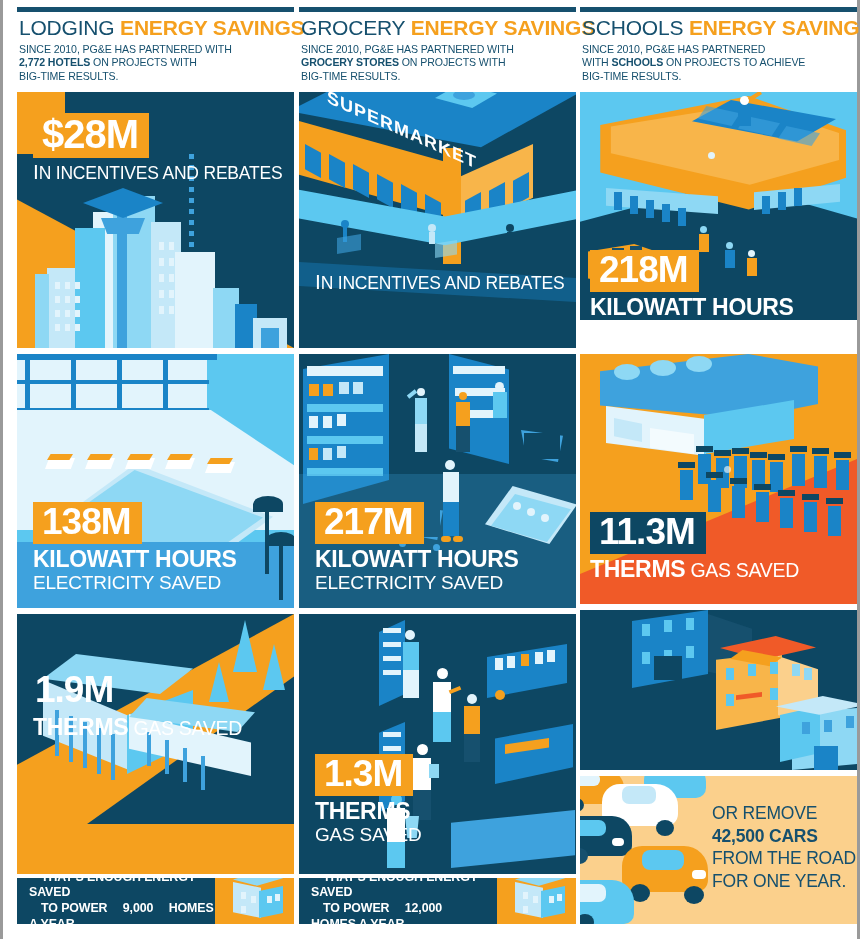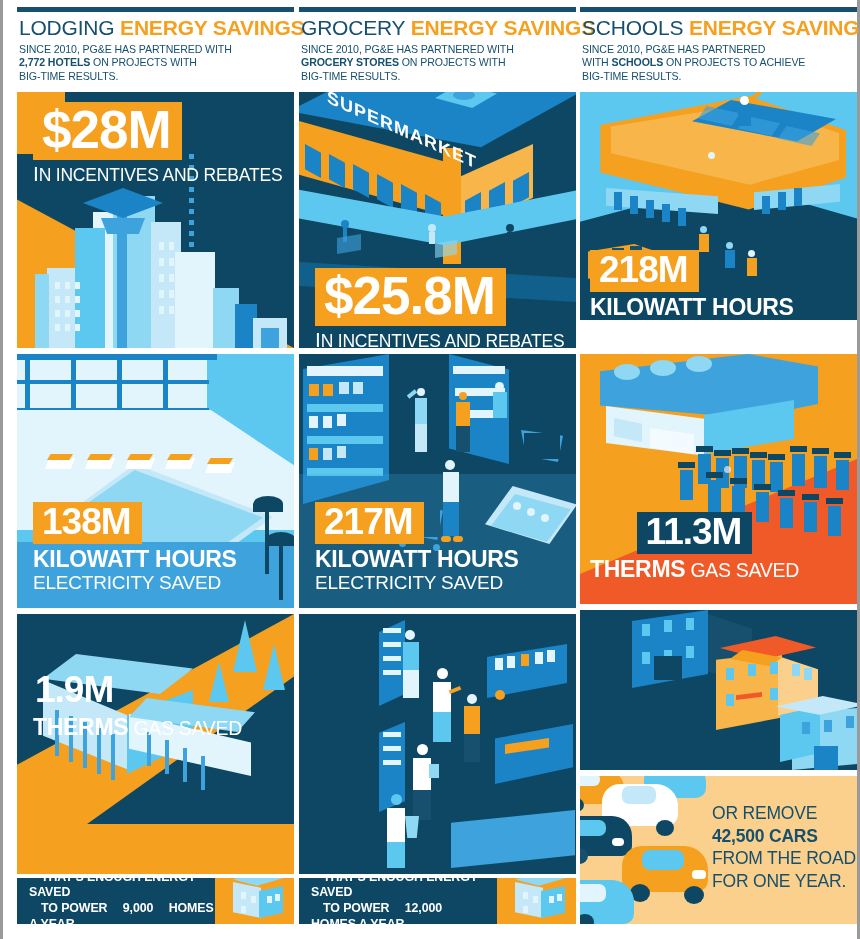--- a/index.html
+++ b/index.html
@@ -66,21 +66,21 @@
   .badge{
     display:inline-block;
     background:#f5a01e;
     color:#ffffff;
     font-weight:bold;
     letter-spacing:-1px;
     padding:1px 11px 4px 9px;
     line-height:1;
   }
   .badge.navy{background:#0d4763;}
-  .big{font-size:53px;}
+  .big{font-size:40px;margin-top:11px;}
   .mid{font-size:37px;}
   .unit{
     color:#ffffff;font-weight:bold;
     font-size:23px;letter-spacing:-0.3px;
     margin-top:2px;white-space:nowrap;
   }
   .unit .light{font-weight:400;font-size:19.5px;}
   .sub{
     color:#ffffff;font-weight:400;
     font-size:19px;letter-spacing:-0.2px;
@@ -354,21 +354,20 @@
         <div class="d c-blue" style="left:42px;top:128px;width:8px;height:8px;border-radius:50%;"></div>
         <div class="d c-blue2 op6" style="left:38px;top:142px;width:24px;height:20px;clip-path:polygon(0 20%,100% 0,100% 80%,0 100%);"></div>
         <div class="d c-pale" style="left:130px;top:140px;width:6px;height:12px;"></div>
         <div class="d c-pale" style="left:129px;top:132px;width:8px;height:8px;border-radius:50%;"></div>
         <div class="d c-sky2 op6" style="left:136px;top:148px;width:22px;height:18px;clip-path:polygon(0 20%,100% 0,100% 80%,0 100%);"></div>
         <div class="d c-navy" style="left:208px;top:140px;width:6px;height:16px;"></div>
         <div class="d c-navy" style="left:207px;top:132px;width:8px;height:8px;border-radius:50%;"></div>
         <div class="d c-blue op4" style="left:0;top:170px;width:100%;height:40px;clip-path:polygon(0 0,100% 40%,100% 100%,0 60%);"></div>
       </div>
       <div class="stat" style="left:16px;top:176px;">
-        <div class="badge big">$25.8M</div>
         <div class="caps-small"><span class="cap">I</span><span>N INCENTIVES AND REBATES</span></div>
       </div>
     </div>
 
     <div class="panel" style="top:354px;height:254px;padding-left:44px;">
       <div class="art">
         <div class="d c-navy" style="left:0;top:0;width:100%;height:100%;"></div>
 
         <div class="d c-blue" style="left:4px;top:0;width:86px;height:150px;clip-path:polygon(0 10%,100% 0,100% 84%,0 100%);"></div>
         <div class="d c-pale2" style="left:8px;top:12px;width:76px;height:10px;"></div>
@@ -463,20 +462,25 @@
         <div class="d c-wht" style="left:118px;top:130px;width:11px;height:11px;border-radius:50%;"></div>
         <div class="d c-wht" style="left:114px;top:144px;width:18px;height:32px;"></div>
         <div class="d c-navy2" style="left:114px;top:176px;width:18px;height:30px;"></div>
         <div class="d c-sky2" style="left:130px;top:150px;width:10px;height:14px;"></div>
         <div class="d c-sky" style="left:92px;top:180px;width:11px;height:11px;border-radius:50%;"></div>
         <div class="d c-wht" style="left:88px;top:194px;width:18px;height:34px;"></div>
         <div class="d c-sky" style="left:88px;top:228px;width:18px;height:26px;"></div>
         <div class="d c-sky2" style="left:106px;top:202px;width:14px;height:22px;clip-path:polygon(0 0,100% 0,84% 100%,16% 100%);"></div>
         <div class="d c-org" style="left:196px;top:76px;width:10px;height:10px;border-radius:50%;"></div>
       </div>
+      <div class="stat" style="left:16px;top:140px;">
+        <div class="badge mid">1.3M</div>
+        <div class="unit">THERMS</div>
+        <div class="sub">GAS SAVED</div>
+      </div>
     </div>
 
     <div class="footbar" style="top:878px;height:46px;">
       <div class="plate" style="width:198px;">
         <span><span>THAT'S ENOUGH ENERGY SAVED</span><br><span>TO POWER </span><span class="n">12,000</span><span> HOMES A YEAR.</span></span>
       </div>
       <div class="d" style="left:212px;top:-6px;width:56px;height:52px;">
         <div class="d c-pale" style="left:4px;top:10px;width:28px;height:36px;clip-path:polygon(0 0,100% 16%,100% 100%,0 84%);"></div>
         <div class="d c-sky" style="left:30px;top:14px;width:24px;height:32px;clip-path:polygon(0 16%,100% 0,100% 84%,0 100%);"></div>
         <div class="d c-sky2" style="left:4px;top:0;width:50px;height:22px;clip-path:polygon(52% 0,100% 28%,48% 62%,0 34%);"></div>
@@ -543,21 +547,21 @@
         <div class="d c-org" style="left:167px;top:166px;width:10px;height:18px;"></div>
         <div class="d c-pale2" style="left:128px;top:60px;width:7px;height:7px;border-radius:50%;"></div>
       </div>
       <div class="stat" style="left:10px;top:158px;">
         <div class="badge mid">218M</div>
         <div class="unit">KILOWATT HOURS</div>
         <div class="sub">ELECTRICITY SAVED</div>
       </div>
     </div>
 
-    <div class="panel" style="top:354px;height:250px;background:#f05a28;text-align:center;">
+    <div class="panel" style="top:354px;height:250px;background:#f05a28;">
       <div class="art">
         <div class="d c-red" style="left:0;top:0;width:100%;height:100%;"></div>
         <div class="d c-org" style="left:0;top:0;width:100%;height:100%;clip-path:polygon(0 0,100% 0,100% 42%,0 88%);"></div>
 
         <div class="d c-blue2" style="left:20px;top:0;width:218px;height:78px;clip-path:polygon(0 22%,68% 0,100% 16%,100% 64%,68% 82%,0 66%);"></div>
         <div class="d c-sky2" style="left:34px;top:10px;width:26px;height:16px;border-radius:50%;"></div>
         <div class="d c-sky2" style="left:70px;top:6px;width:26px;height:16px;border-radius:50%;"></div>
         <div class="d c-sky2" style="left:106px;top:2px;width:26px;height:16px;border-radius:50%;"></div>
         <div class="d c-pale2" style="left:26px;top:52px;width:100px;height:50px;clip-path:polygon(0 0,100% 26%,100% 100%,0 74%);"></div>
         <div class="d c-sky" style="left:124px;top:46px;width:90px;height:54px;clip-path:polygon(0 28%,100% 0,100% 72%,0 100%);"></div>

